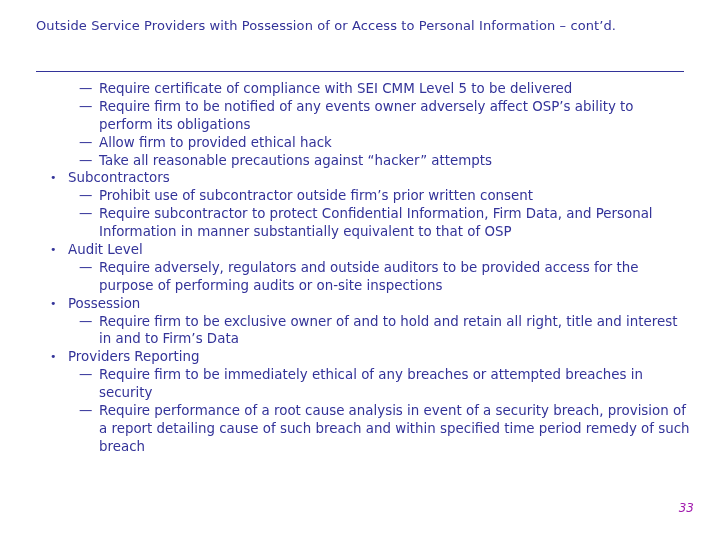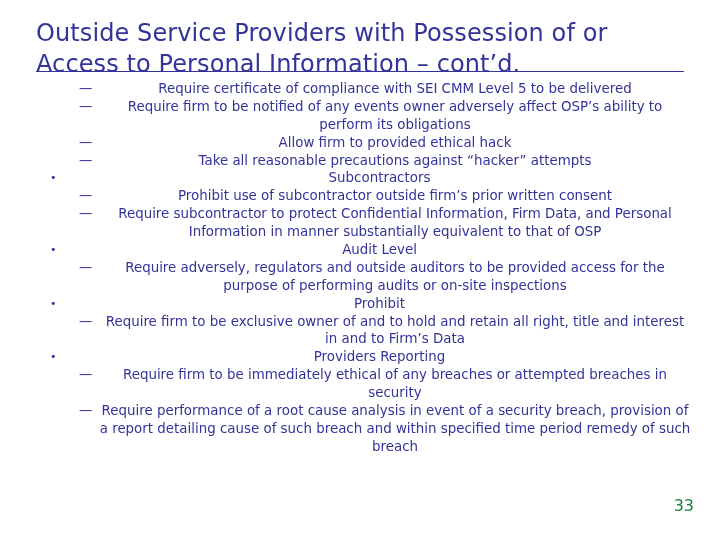--- a/index.html
+++ b/index.html
@@ -17,21 +17,21 @@
   .slide {
     position: relative;
     width: 720px;
     height: 540px;
   }
   .title {
     position: absolute;
     left: 36px;
     top: 18px;
     width: 650px;
-    font-size: 24px;
+    font-size: 13px;
     line-height: 1.28;
     color: #333399;
     font-weight: normal;
     letter-spacing: 0.1px;
   }
   .title-rule {
     position: absolute;
     left: 36px;
     top: 71px;
     width: 648px;
@@ -68,28 +68,28 @@
   .bullet-dash {
     flex: 0 0 auto;
     width: 20px;
     text-align: left;
     font-size: 13.4px;
     line-height: 1.335;
     color: #333399;
   }
   .text {
     flex: 1 1 auto;
-    text-align: center;
   }
   .pagenum {
     position: absolute;
     right: 26px;
     bottom: 25px;
-    font-size: 16px;
-    color: #15803d;
+    font-size: 12px;
+    color: #a21caf;
+    font-style: italic;
   }
 </style>
 </head>
 <body>
 
 <div class="slide">
 
   <div class="title">Outside Service Providers with Possession of or Access to Personal Information – cont’d.</div>
   <div class="title-rule"></div>
 
@@ -125,21 +125,21 @@
       <div class="row lvl1">
         <span class="bullet-dot">•</span>
         <span class="text">Audit Level</span>
       </div>
       <div class="row lvl2">
         <span class="bullet-dash">—</span>
         <span class="text">Require adversely, regulators and outside auditors to be provided access for the purpose of performing audits or on-site inspections</span>
       </div>
       <div class="row lvl1">
         <span class="bullet-dot">•</span>
-        <span class="text">Prohibit</span>
+        <span class="text">Possession</span>
       </div>
       <div class="row lvl2">
         <span class="bullet-dash">—</span>
         <span class="text">Require firm to be exclusive owner of and to hold and retain all right, title and interest in and to Firm’s Data</span>
       </div>
       <div class="row lvl1">
         <span class="bullet-dot">•</span>
         <span class="text">Providers Reporting</span>
       </div>
       <div class="row lvl2">

